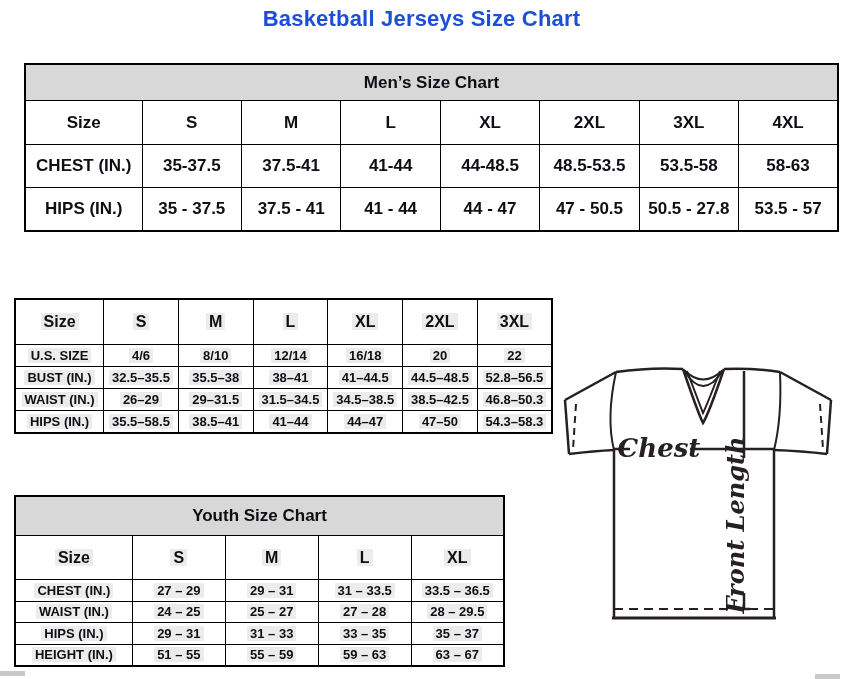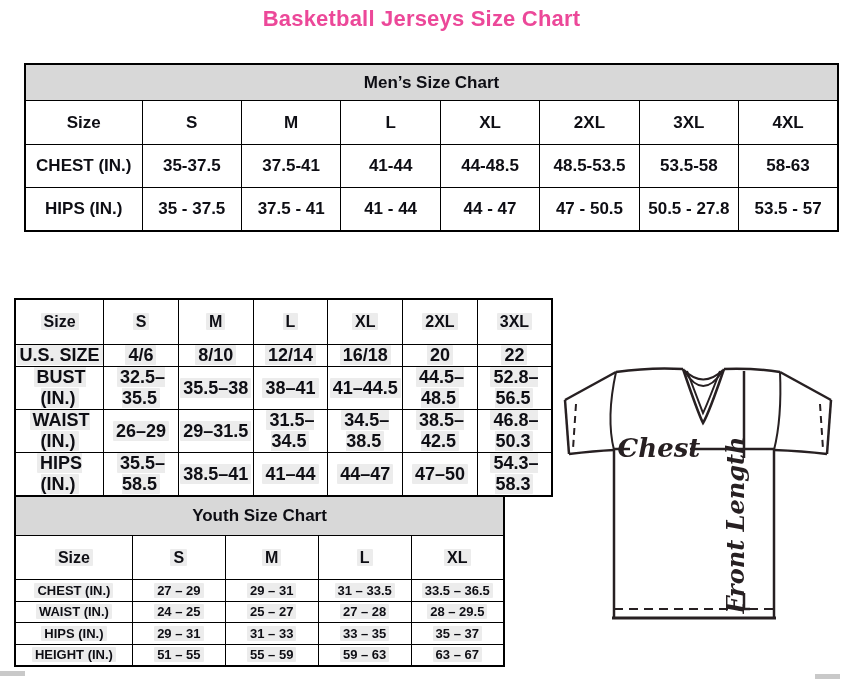--- a/index.html
+++ b/index.html
@@ -5,21 +5,21 @@
   html, body { margin: 0; padding: 0; background: #ffffff; }
   .page {
     position: relative;
     width: 843px; height: 679px;
     background: #ffffff;
     font-family: "Liberation Sans", sans-serif;
     overflow: hidden;
   }
   .title {
     position: absolute; left: 0; top: 6px; width: 100%;
-    text-align: center; font-size: 22px; font-weight: bold; color: #ec4899;
+    text-align: center; font-size: 22px; font-weight: bold; color: #1d4ed8;
     letter-spacing: 0.2px; margin: 0;
   }
   .tbl-wrap { position: absolute; }
   .tbl-wrap.mens   { left: 24px; top: 63px;  width: 815px; }
   .tbl-wrap.womens { left: 14px; top: 298px; width: 539px; }
   .tbl-wrap.youth  { left: 14px; top: 495px; width: 491px; }
 
   table.size-table {
     border-collapse: collapse; table-layout: fixed; width: 100%;
     border: 2px solid #000; background: #fff;
@@ -29,21 +29,21 @@
     font-weight: bold; color: #0e0e14; padding: 0; overflow: hidden;
   }
   td.caption-cell { background: #d8d8d8; font-size: 17px; color: #000; }
 
   .mens   td.caption-cell { height: 35px; }
   .mens   tr.hdr td  { height: 43px; font-size: 17px; }
   .mens   tr.data td { height: 42px; font-size: 17px; }
 
   .womens td.caption-cell { height: 38px; }
   .womens tr.hdr td  { height: 44px; font-size: 16px; }
-  .womens tr.data td { height: 21px; font-size: 18px; }
+  .womens tr.data td { height: 21px; font-size: 13px; }
 
   .youth  td.caption-cell { height: 38px; }
   .youth  tr.hdr td  { height: 43px; font-size: 16px; }
   .youth  tr.data td { height: 20.5px; font-size: 13px; }
 
   
   .hl { background: #ececec; padding: 0 3px; border-radius: 1px; }
 
   .jersey { position: absolute; left: 556px; top: 363px; width: 284px; height: 270px; }
   .jersey path, .jersey line, .jersey polyline { fill: none; stroke: #272022; }

